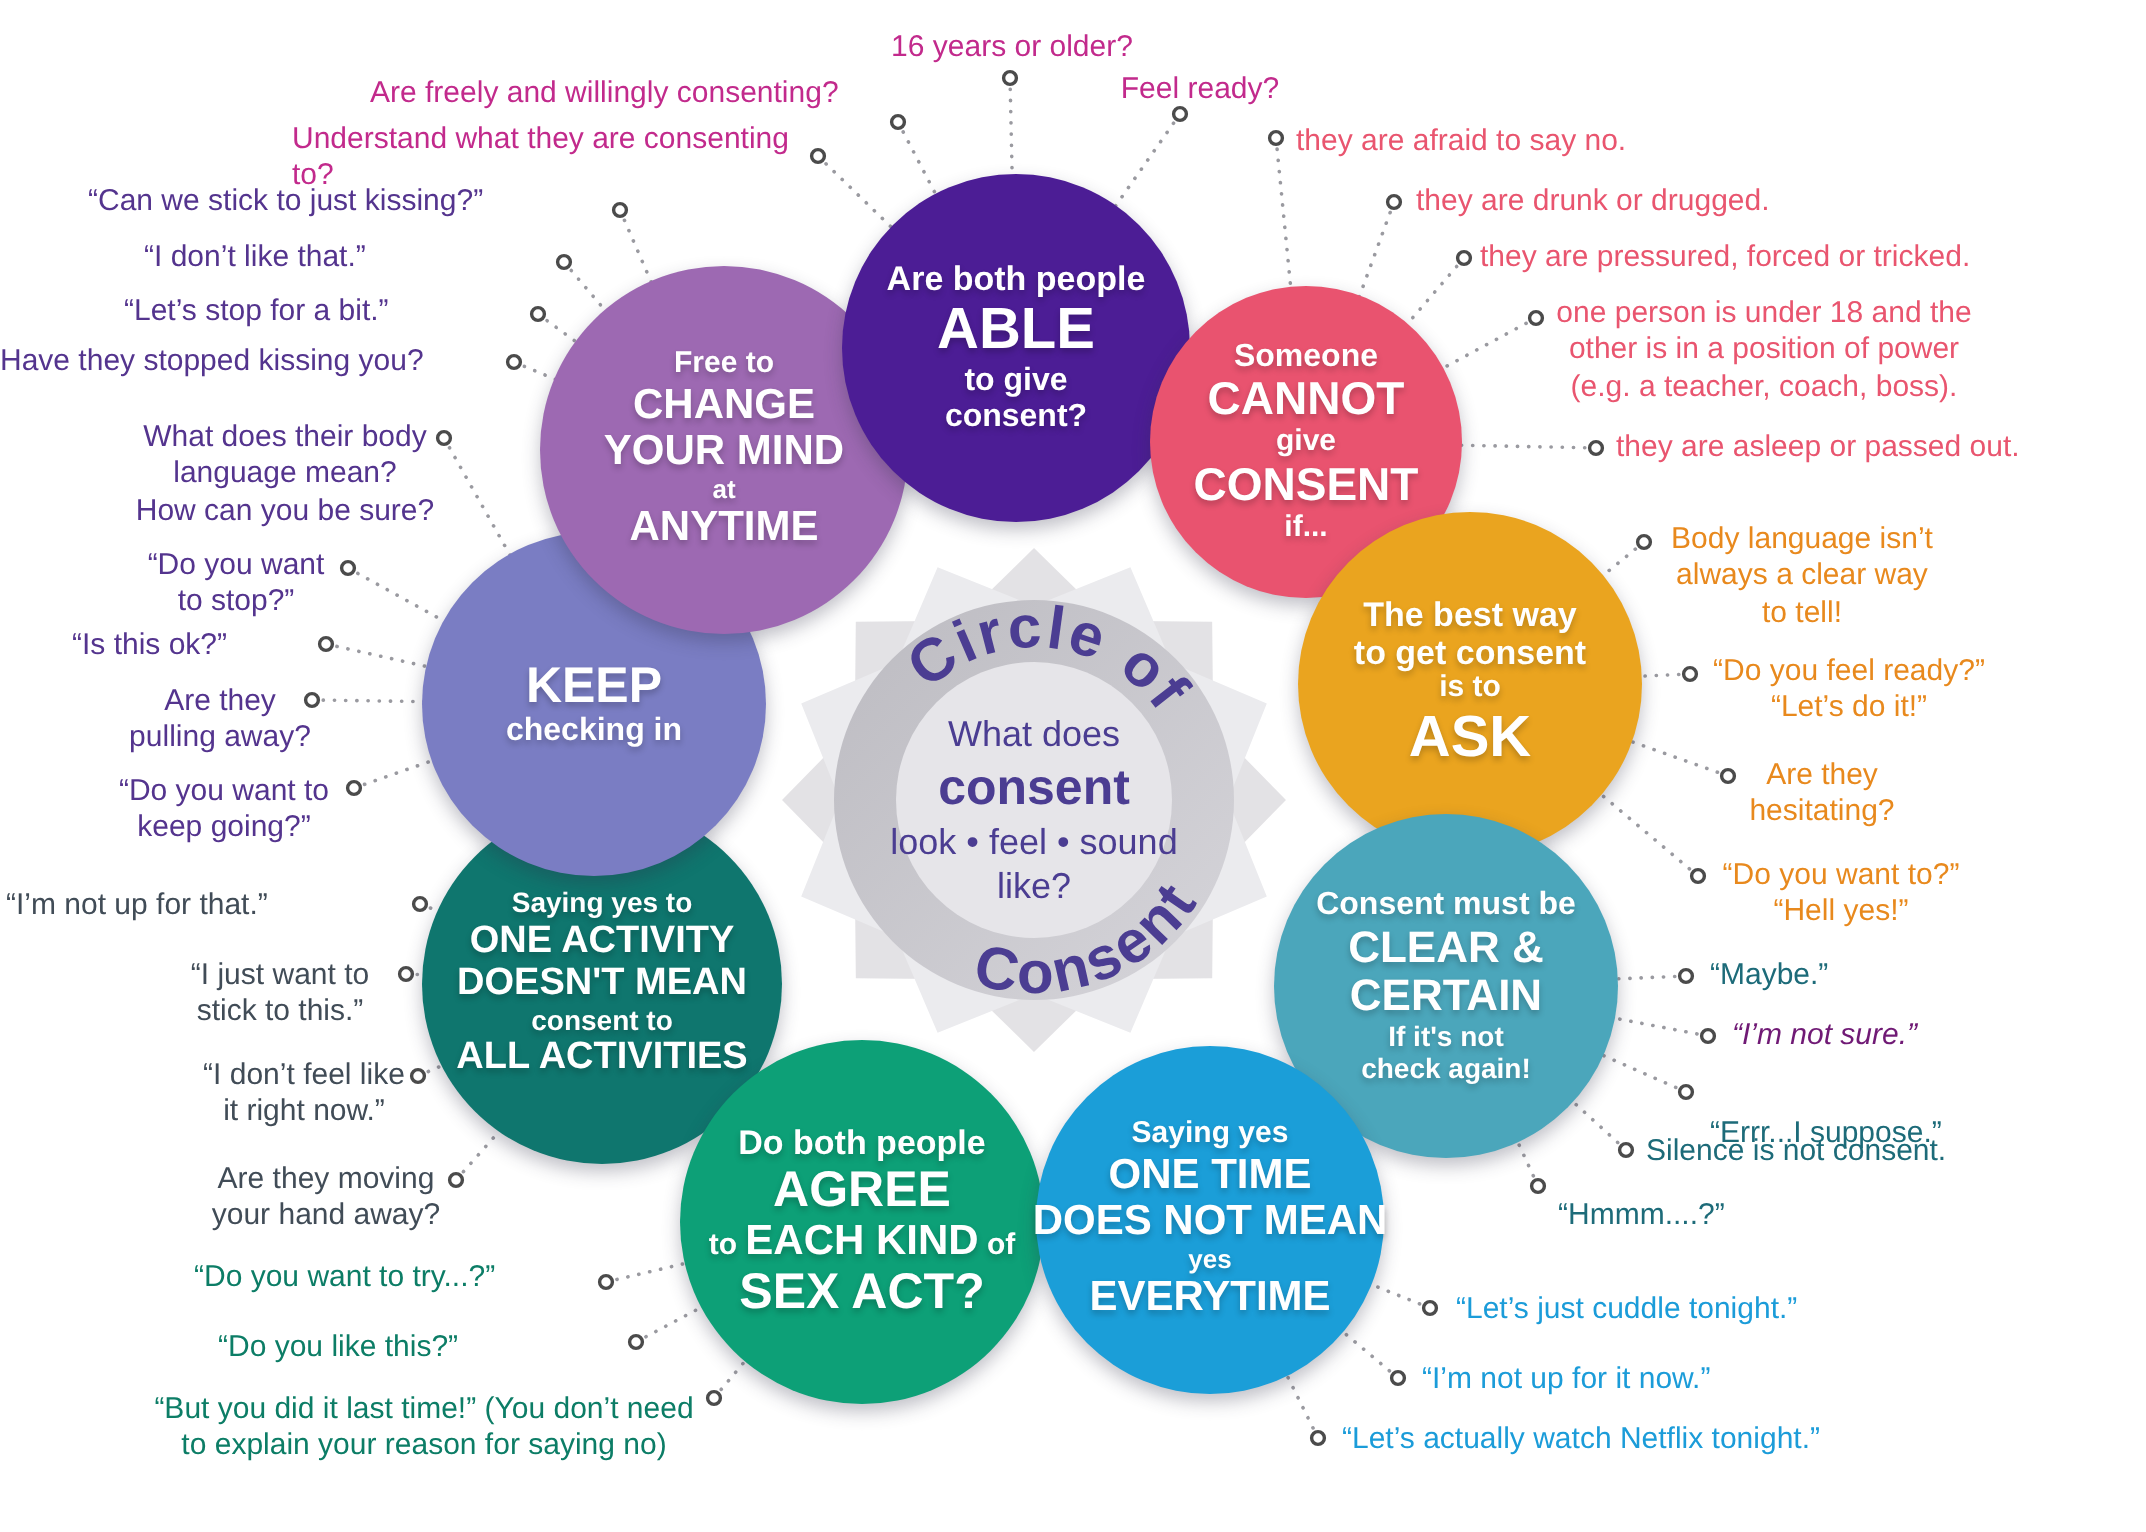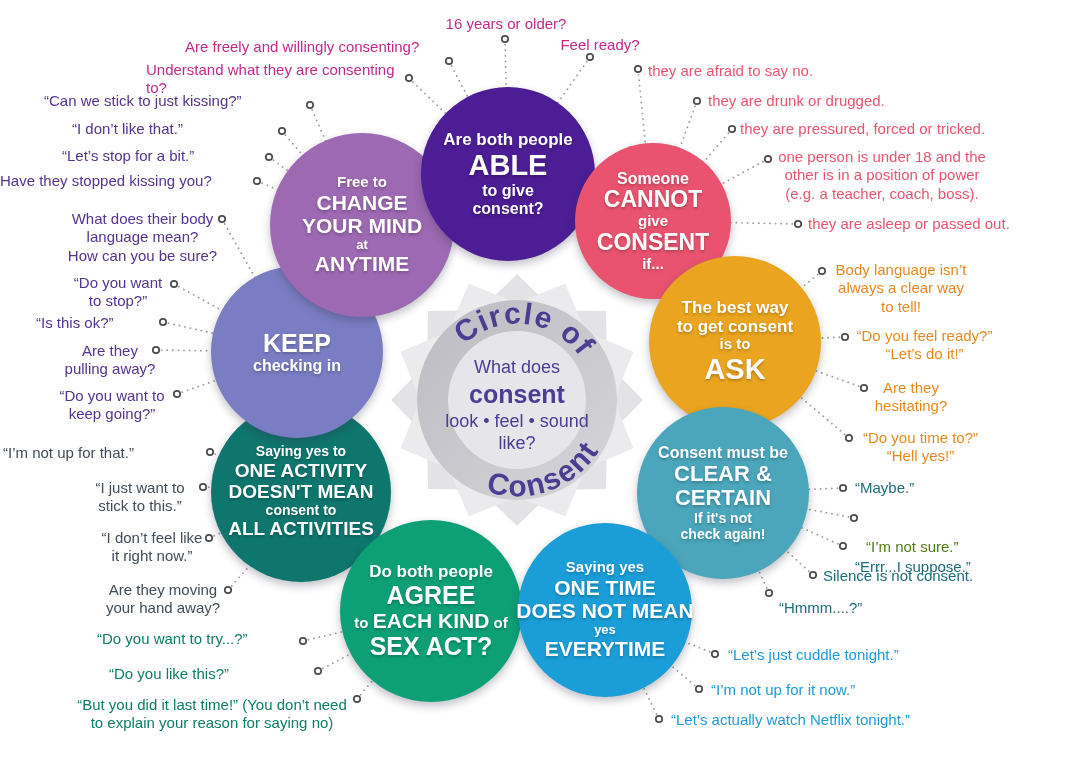--- a/index.html
+++ b/index.html
@@ -221,25 +221,25 @@
 (e.g. a teacher, coach, boss).</div>
   <div class="ann al" style="left: 808px; top: 215px; width: 240px; color: rgb(233, 85, 111);">they are asleep or passed out.</div>
 
   <div class="ann ac" style="left: 816px; top: 261px; width: 170px; color: rgb(232, 137, 29);">Body language isn’t
 always a clear way
 to tell!</div>
   <div class="ann ac" style="left: 837px; top: 327px; width: 175px; color: rgb(232, 137, 29);">“Do you feel ready?”
 “Let’s do it!”</div>
   <div class="ann ac" style="left: 851px; top: 379px; width: 120px; color: rgb(232, 137, 29);">Are they
 hesitating?</div>
-  <div class="ann ac" style="left: 838px; top: 429px; width: 165px; color: rgb(232, 137, 29);">“Do you time to?”
+  <div class="ann ac" style="left: 838px; top: 429px; width: 165px; color: rgb(232, 137, 29);">“Do you want to?”
 “Hell yes!”</div>
 
   <div class="ann al" style="left: 855px; top: 479px; width: 150px; color: rgb(29, 107, 121);">“Maybe.”</div>
-  <div class="ann al" style="left: 866px; top: 538px; width: 160px; color: #4d7c0f;">“I’m not sure.”</div>
+  <div class="ann al" style="left: 866px; top: 509px; width: 160px; color: #701a75; font-style: italic;">“I’m not sure.”</div>
   <div class="ann al" style="left: 855px; top: 538px; width: 180px; color: rgb(29, 107, 121); margin-top: 20px;">“Errr...I suppose.”</div>
   <div class="ann al" style="left: 823px; top: 567px; width: 220px; color: rgb(29, 107, 121);">Silence is not consent.</div>
   <div class="ann al" style="left: 779px; top: 599px; width: 150px; color: rgb(29, 107, 121);">“Hmmm....?”</div>
 
   <div class="ann al" style="left: 728px; top: 646px; width: 230px; color: rgb(27, 156, 217);">“Let’s just cuddle tonight.”</div>
   <div class="ann al" style="left: 711px; top: 681px; width: 220px; color: rgb(27, 156, 217);">“I’m not up for it now.”</div>
   <div class="ann al" style="left: 671px; top: 711px; width: 270px; color: rgb(27, 156, 217);">“Let’s actually watch Netflix tonight.”</div>
 
   <div class="ann ar" style="left: 97px; top: 630px; width: 200px; color: rgb(12, 125, 102);">“Do you want to try...?”</div>
   <div class="ann ar" style="left: 109px; top: 665px; width: 200px; color: rgb(12, 125, 102);">“Do you like this?”</div>

